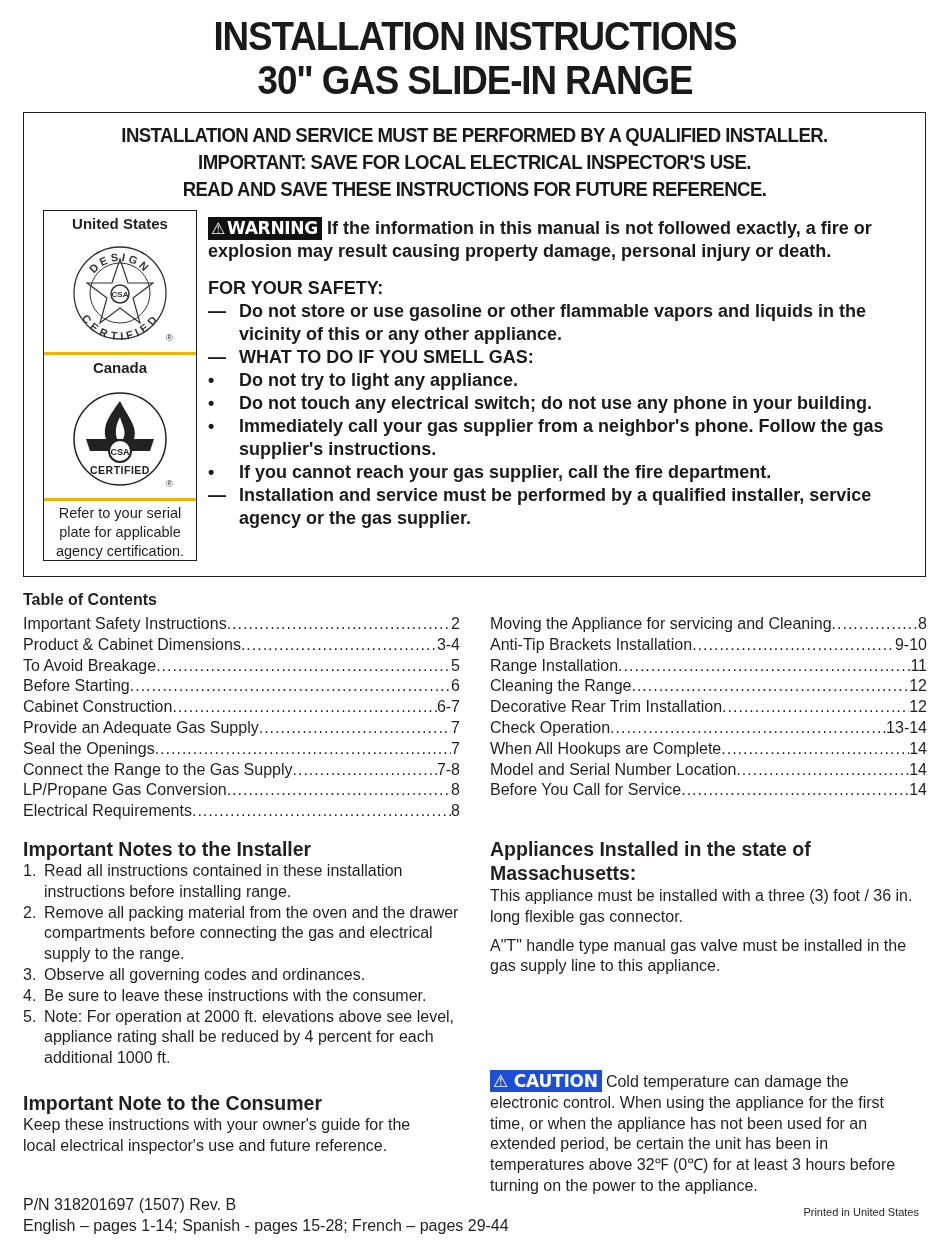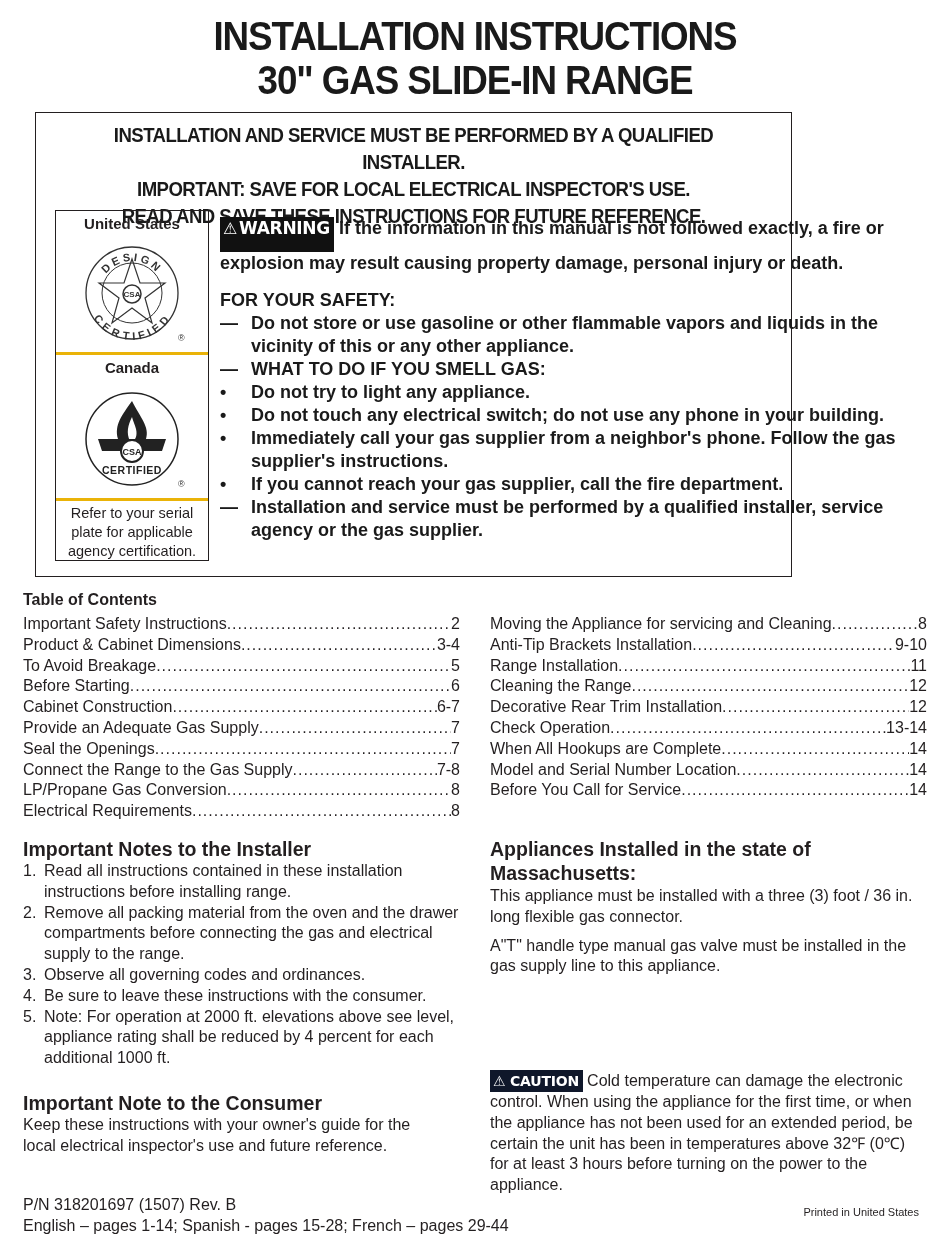--- a/index.html
+++ b/index.html
@@ -1,49 +1,49 @@
 <!DOCTYPE html>
 <html><head>
 <meta charset="utf-8">
 <style>
   html, body { margin: 0; padding: 0; background: #ffffff; }
   body { width: 950px; height: 1260px; position: relative; overflow: hidden; color: #231f20; font-family: "Liberation Sans", sans-serif; }
   .title { position: absolute; left: 0; width: 950px; top: 14px; text-align: center; font-family: "Liberation Sans", sans-serif; font-weight: bold; font-size: 40px; line-height: 44px; letter-spacing: -1.2px; transform: scaleX(0.92); transform-origin: center; color: #1a1a1a; }
-  .outer-box { position: absolute; left: 23px; top: 112px; width: 757px; height: 465px; border: 1.5px solid #231f20; box-sizing: border-box; margin-left: 12px; }
+  .outer-box { position: absolute; left: 23px; top: 112px; width: 903px; height: 465px; border: 1.5px solid #231f20; box-sizing: border-box; }
   .box-head { position: absolute; left: 0; width: 100%; top: 9px; text-align: center; font-weight: bold; font-size: 20px; line-height: 27px; letter-spacing: -0.6px; transform: scaleX(0.93); transform-origin: center; color: #1a1a1a; }
   .logo-box { position: absolute; left: 19px; top: 97px; width: 154px; height: 351px; border: 1px solid #231f20; box-sizing: border-box; }
   .logo-cell { position: absolute; left: 0; width: 100%; border-bottom: 3px solid #eab308; box-sizing: border-box; }
   .logo-cell.us { top: 0; height: 144px; }
   .logo-cell.ca { top: 144px; height: 146px; }
   .logo-label { position: absolute; left: 0; width: 100%; top: 4px; text-align: center; font-weight: bold; font-size: 15px; }
   .logo-svg { position: absolute; left: 22px; top: 26px; width: 108px; height: 110px; }
   .logo-note { position: absolute; left: 0; top: 290px; width: 100%; text-align: center; font-size: 14.5px; line-height: 19px; padding-top: 3px; }
   .warn-area { position: absolute; left: 184px; top: 104px; width: 700px; font-weight: bold; font-size: 18px; line-height: 23px; color: #1a1a1a; }
-  .badge { display: inline-block; background: #111; color: #fff; font-family: "DejaVu Sans", sans-serif; font-weight: bold; padding: 0 4px 12px 3px; line-height: 22px; font-size: 17px; letter-spacing: -0.3px; vertical-align: baseline; margin-right: 5px; }
+  .badge { display: inline-block; background: #111; color: #fff; font-family: "DejaVu Sans", sans-serif; font-weight: bold; padding: 0 4px 0 3px; line-height: 22px; font-size: 17px; letter-spacing: -0.3px; vertical-align: baseline; margin-right: 5px; }
   .badge .tri { display: inline-block; font-size: 16px; margin-right: 2px; }
   .warn-lead { display: block; }
   .safety { margin-top: 14px; }
   .safety-item { position: relative; padding-left: 31px; }
   .safety-item .mark { position: absolute; left: 0; top: 0; }
   .safety-title { display: block; }
   .toc-title { position: absolute; left: 23px; top: 591px; font-weight: bold; font-size: 16px; }
   .toc-col { position: absolute; width: 437px; font-size: 16px; line-height: 20.8px; }
   .toc-col.left { left: 23px; top: 614px; }
   .toc-col.right { left: 490px; top: 614px; }
   .toc-row { display: flex; align-items: baseline; white-space: nowrap; overflow: hidden; text-align: center; }
   .toc-row .lbl { flex: 0 0 auto; }
   .toc-row .dots { flex: 1 1 auto; overflow: hidden; letter-spacing: 1px; }
   .toc-row .dots::before { content: "........................................................................................................................................................"; }
   .toc-row .pg { flex: 0 0 auto; }
   .sec-head { position: absolute; font-weight: bold; font-size: 19.5px; line-height: 24px; }
   .sec-body { position: absolute; font-size: 16px; line-height: 20.8px; }
   .num-list .item { position: relative; padding-left: 21px; }
   .num-list .item .n { position: absolute; left: 0; top: 0; }
   .mass p { margin: 0 0 8px 0; }
-  .caution-badge { display: inline-block; background: #0f172a; color: #fff; font-family: "DejaVu Sans", sans-serif; font-weight: bold; font-size: 14px; line-height: 22px; padding: 0 4px 0 3px; margin-right: 4px; letter-spacing: -0.2px; }
+  .caution-badge { display: inline-block; background: #1d4ed8; color: #fff; font-family: "DejaVu Sans", sans-serif; font-weight: bold; font-size: 17px; line-height: 22px; padding: 0 4px 0 3px; margin-right: 4px; letter-spacing: -0.2px; }
   .footer-pn { position: absolute; left: 23px; top: 1194px; font-size: 16px; line-height: 21px; }
   .footer-print { position: absolute; right: 31px; top: 1206px; font-size: 11px; }
 </style>
 </head>
 <body>
 
 <div class="title">
   <div>INSTALLATION INSTRUCTIONS</div>
   <div>30" GAS SLIDE-IN RANGE</div>
 </div>

